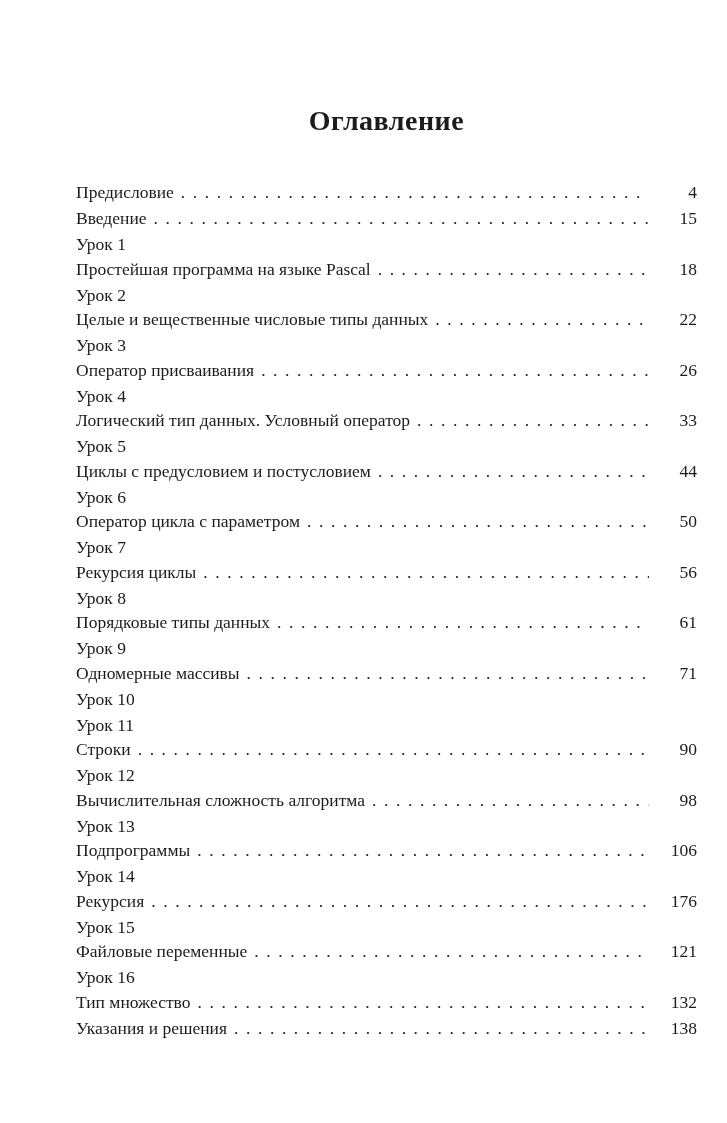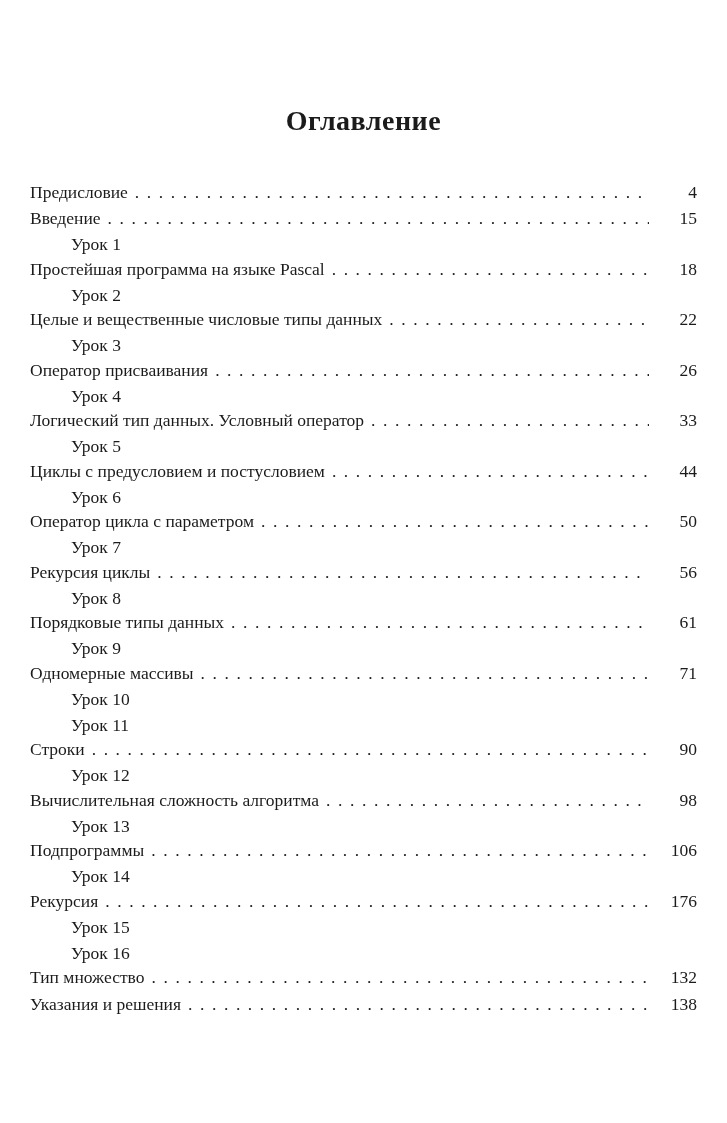--- a/index.html
+++ b/index.html
@@ -10,20 +10,21 @@
   .page {
     position: relative;
     width: 727px;
     height: 1123px;
     margin: 0 auto;
     background: #ffffff;
     color: #1b1b1b;
     font-family: "Liberation Serif", "DejaVu Serif", serif;
     overflow: hidden;
     box-sizing: border-box;
+    padding-left: 46px;
   }
   .page-title {
     margin: 104px 0 0 0;
     text-align: center;
     font-size: 28px;
     font-weight: 700;
     line-height: 34px;
     letter-spacing: 0.5px;
   }
   .toc-list {
@@ -33,21 +34,20 @@
   }
   .toc-entry {
     margin-top: 1.9px;
   }
   .toc-entry:first-child {
     margin-top: 13px;
   }
   .toc-lesson-label {
     line-height: 24.3px;
     white-space: nowrap;
-    margin-left: 41px;
   }
   .toc-line {
     display: flex;
     align-items: baseline;
     line-height: 24.3px;
   }
   .toc-entry-title {
     white-space: nowrap;
     flex: 0 0 auto;
   }
@@ -212,20 +212,25 @@
     <div class="toc-lesson-label">Урок 14</div>
     <div class="toc-line">
       <span class="toc-entry-title">Рекурсия</span>
       <span class="dot-leader"></span>
       <span class="toc-page-number">176</span>
     </div>
   </div>
 
   <div class="toc-entry">
     <div class="toc-lesson-label">Урок 15</div>
+    <div class="toc-line">
+      <span class="toc-entry-title">Файловые переменные</span>
+      <span class="dot-leader"></span>
+      <span class="toc-page-number">121</span>
+    </div>
   </div>
 
   <div class="toc-entry">
     <div class="toc-lesson-label">Урок 16</div>
     <div class="toc-line">
       <span class="toc-entry-title">Тип множество</span>
       <span class="dot-leader"></span>
       <span class="toc-page-number">132</span>
     </div>
   </div>

